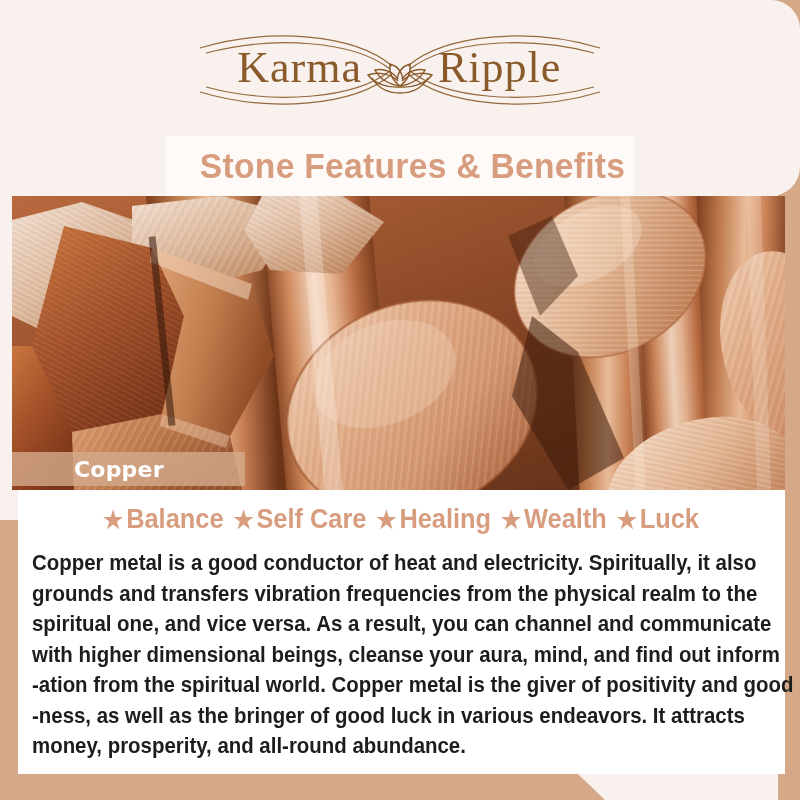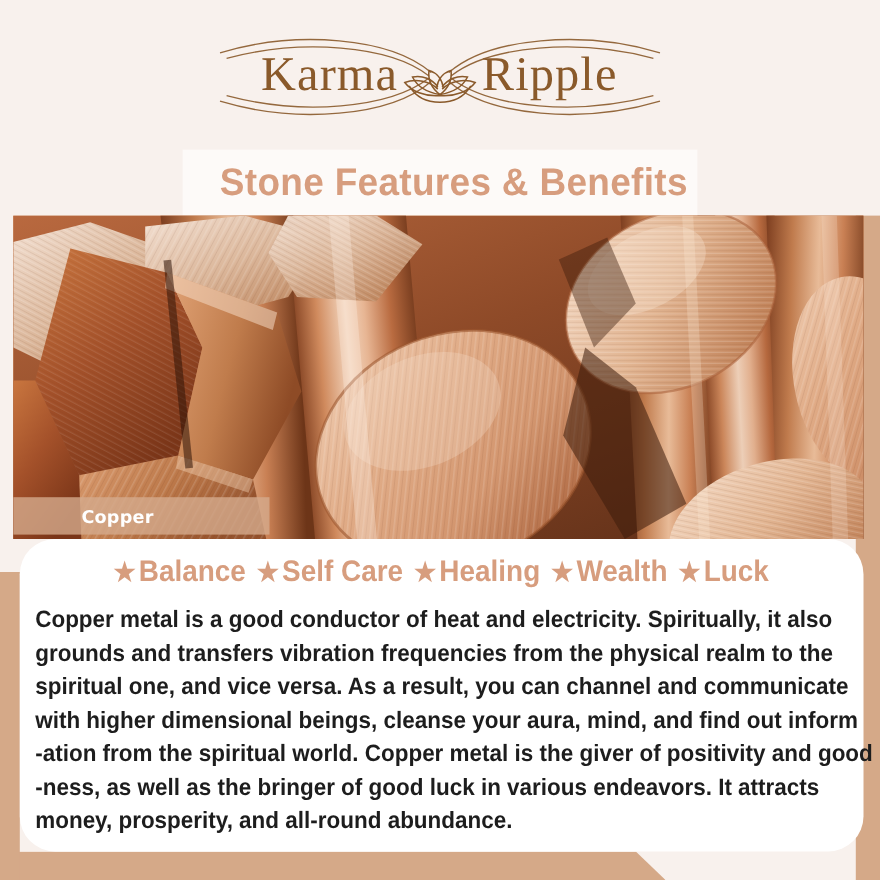--- a/index.html
+++ b/index.html
@@ -57,20 +57,21 @@
   }
 
   
   .header {
     position: absolute;
     top: 0;
     left: 0;
     width: 800px;
     height: 196px;
     background: #f8f1ed;
+    border-radius: 29px;
   }
   .logo-wrap {
     position: absolute;
     top: 26px;
     left: 0;
     width: 800px;
     height: 88px;
     display: flex;
     align-items: center;
     justify-content: center;
@@ -129,34 +130,33 @@
     width: 233px;
     height: 34px;
     background: rgba(212,170,140,0.80);
     display: flex;
     align-items: center;
   }
   .caption-text {
     color: #ffffff;
     font-family: "DejaVu Sans", "Liberation Sans", sans-serif;
     font-weight: 700;
-    font-size: 16px;
+    font-size: 22px;
     padding-left: 62px;
     letter-spacing: 0.2px;
   }
 
   
   .content {
     position: absolute;
     top: 490px;
     left: 18px;
     width: 767px;
     height: 284px;
     background: #ffffff;
-    border-radius: 32px;
   }
   .benefits {
     position: absolute;
     top: 14px;
     left: 0;
     width: 767px;
     text-align: center;
     white-space: nowrap;
     font-family: "Liberation Sans Narrow", "Liberation Sans", sans-serif;
     font-weight: 700;

